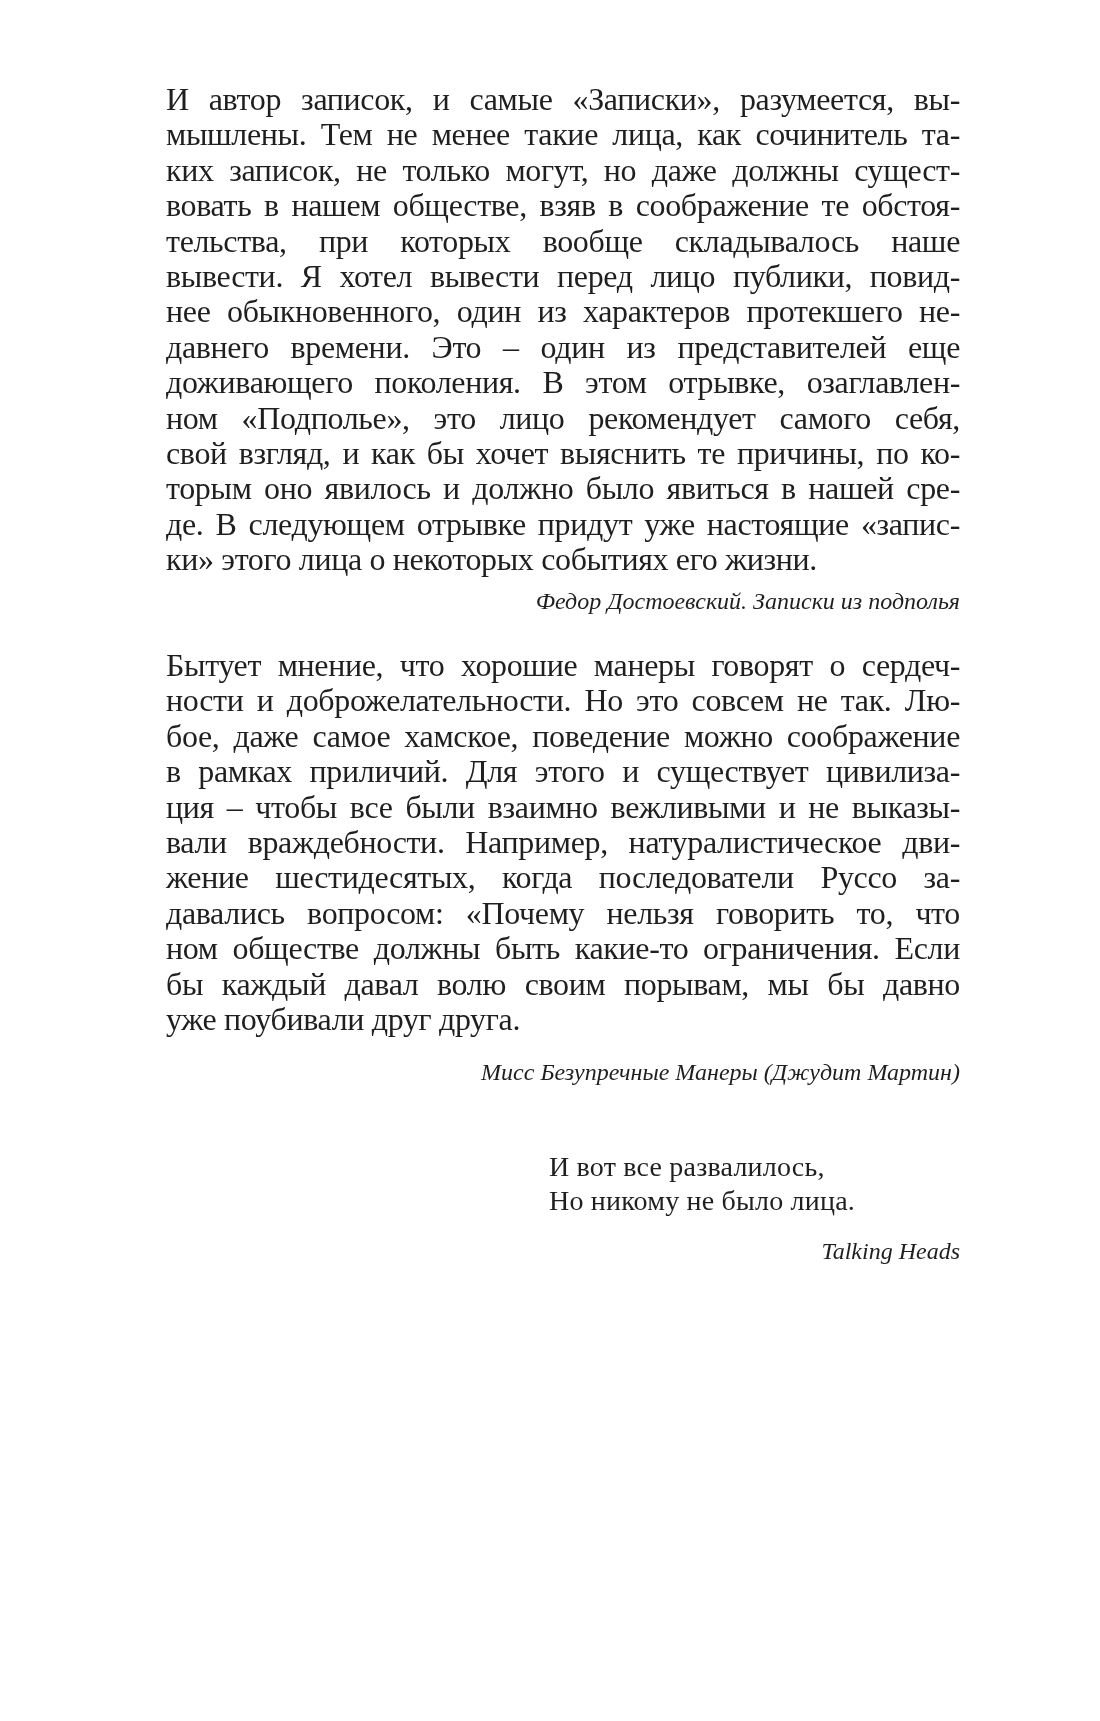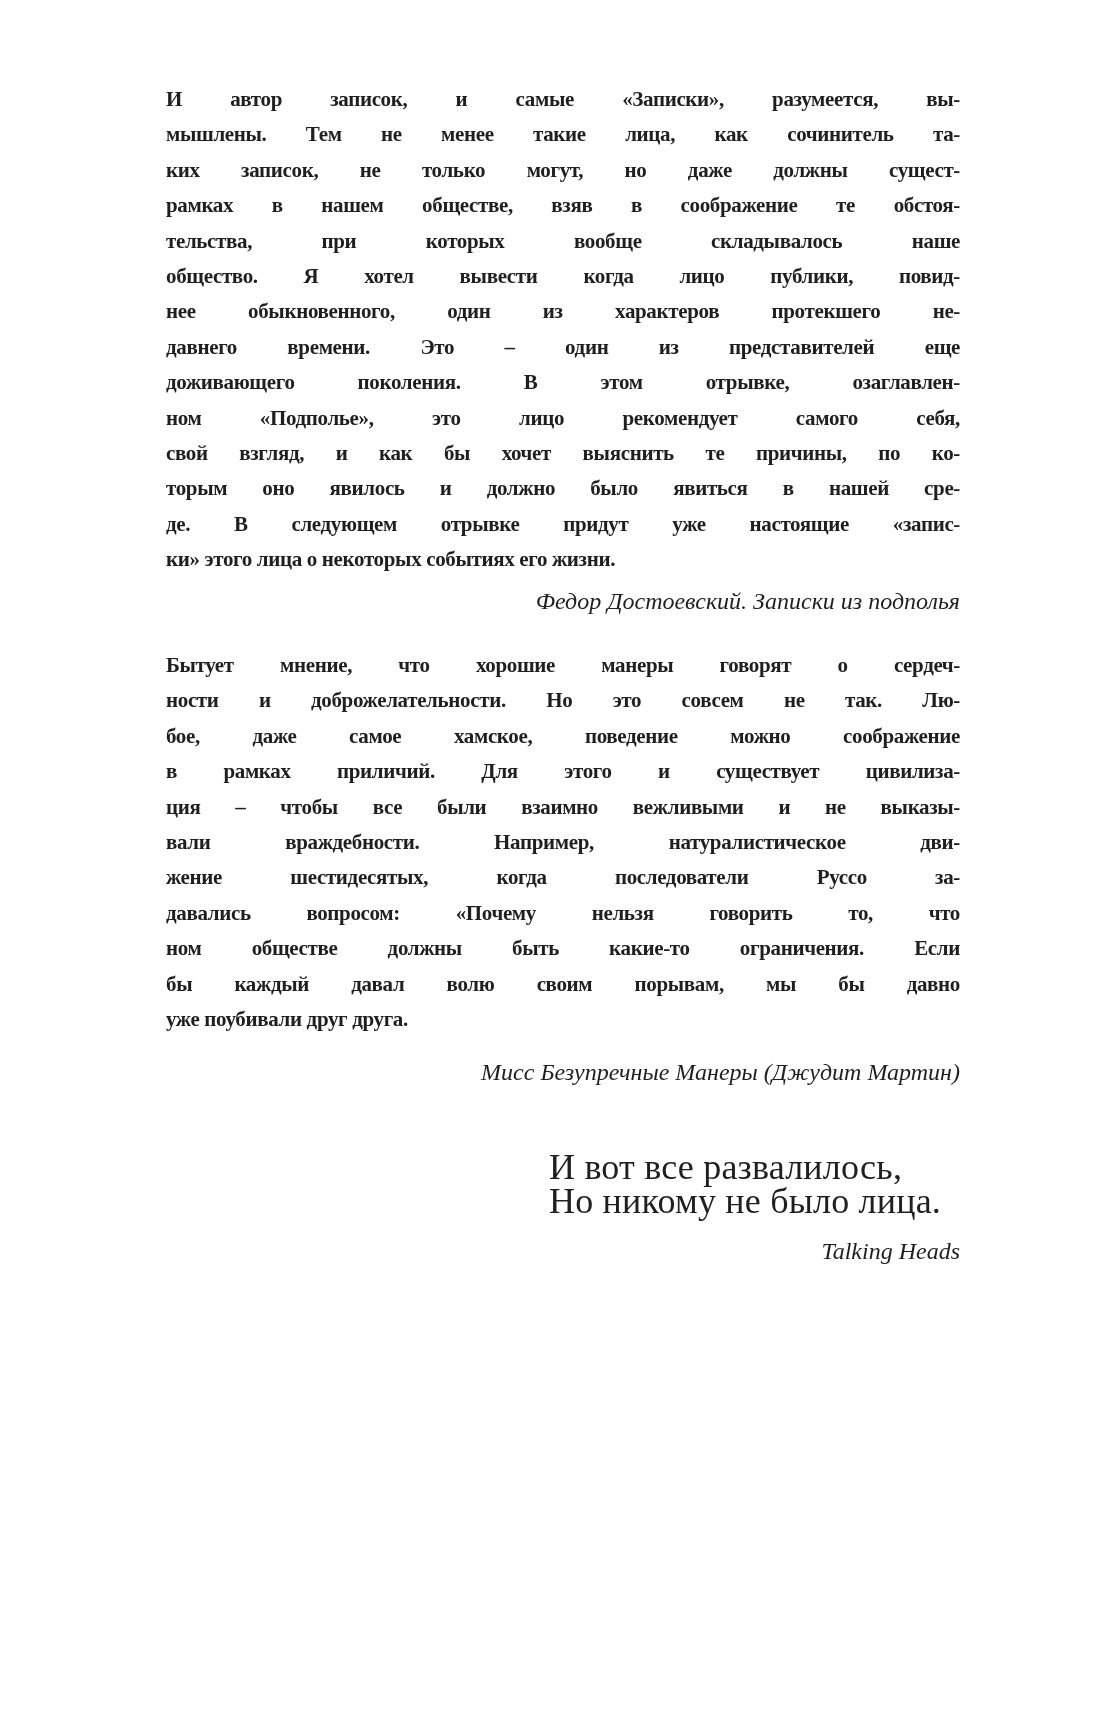--- a/index.html
+++ b/index.html
@@ -4,59 +4,58 @@
 <style>
   html, body { margin: 0; padding: 0; background: #ffffff; }
   body { width: 1100px; height: 1721px; position: relative; overflow: hidden; }
   .page {
     position: absolute; left: 166px; top: 82px; width: 794px;
     font-family: "Liberation Serif", "DejaVu Serif", serif;
     color: #1f1f1f;
   }
   .para {
     margin: 0;
-    font-size: 21px;
+    font-size: 32px;
     line-height: 35.4px;
     text-align: justify;
     text-align-last: left;
     letter-spacing: -0.35px;
-    font-weight: bold;
   }
   .para .ln { display: block; text-align: justify; text-align-last: justify; white-space: nowrap; }
   .para .ln.last { text-align-last: left; }
   .attrib {
     font-style: italic;
     font-size: 24px;
     text-align: right;
     margin: 8px 0 0 0;
     line-height: 30px;
   }
   #block1 { position: absolute; top: 0; left: 0; width: 794px; }
   #attr1 { position: absolute; top: 496px; left: 0; width: 794px; }
   #block2 { position: absolute; top: 566px; left: 0; width: 794px; }
   #attr2 { position: absolute; top: 967px; left: 0; width: 794px; font-style: italic; }
   .verse {
     position: absolute; top: 1068px; left: 383px;
-    font-size: 36px; line-height: 34px; letter-spacing: 0.2px;
+    font-size: 28px; line-height: 34px; letter-spacing: 0.2px;
   }
   .verse .vl { display: block; white-space: nowrap; }
   #attr3 { position: absolute; top: 1146px; left: 0; width: 794px; }
 </style>
 </head>
 <body>
 
 <div class="page">
 
   <div id="block1" class="para">
     <span class="ln">И автор записок, и самые «Записки», разумеется, вы-</span>
     <span class="ln">мышлены. Тем не менее такие лица, как сочинитель та-</span>
     <span class="ln">ких записок, не только могут, но даже должны сущест-</span>
-    <span class="ln">рамках в нашем обществе, взяв в соображение те обстоя-</span>
+    <span class="ln">вовать в нашем обществе, взяв в соображение те обстоя-</span>
     <span class="ln">тельства, при которых вообще складывалось наше</span>
-    <span class="ln">общество. Я хотел вывести когда лицо публики, повид-</span>
+    <span class="ln">вывести. Я хотел вывести перед лицо публики, повид-</span>
     <span class="ln">нее обыкновенного, один из характеров протекшего не-</span>
     <span class="ln">давнего времени. Это – один из представителей еще</span>
     <span class="ln">доживающего поколения. В этом отрывке, озаглавлен-</span>
     <span class="ln">ном «Подполье», это лицо рекомендует самого себя,</span>
     <span class="ln">свой взгляд, и как бы хочет выяснить те причины, по ко-</span>
     <span class="ln">торым оно явилось и должно было явиться в нашей сре-</span>
     <span class="ln">де. В следующем отрывке придут уже настоящие «запис-</span>
     <span class="ln last">ки» этого лица о некоторых событиях его жизни.</span>
   </div>
   <div id="attr1" class="attrib">Федор Достоевский. Записки из подполья</div>

